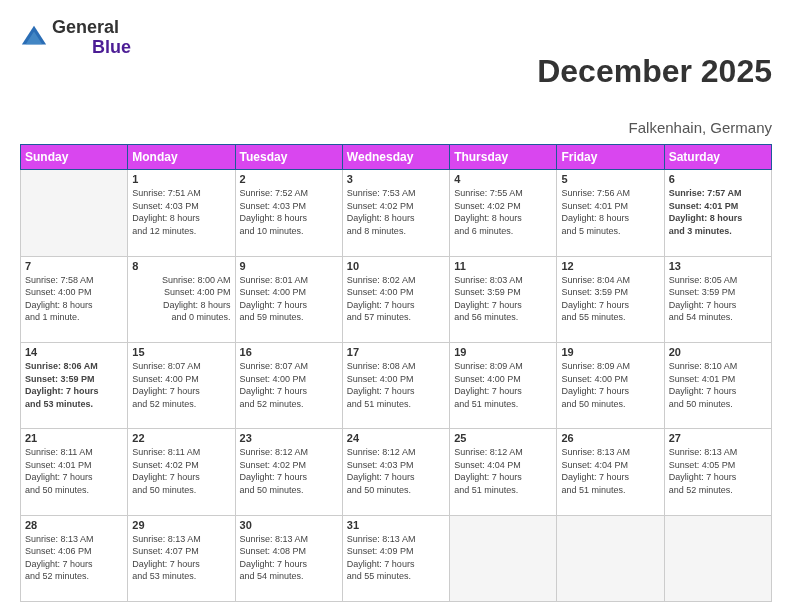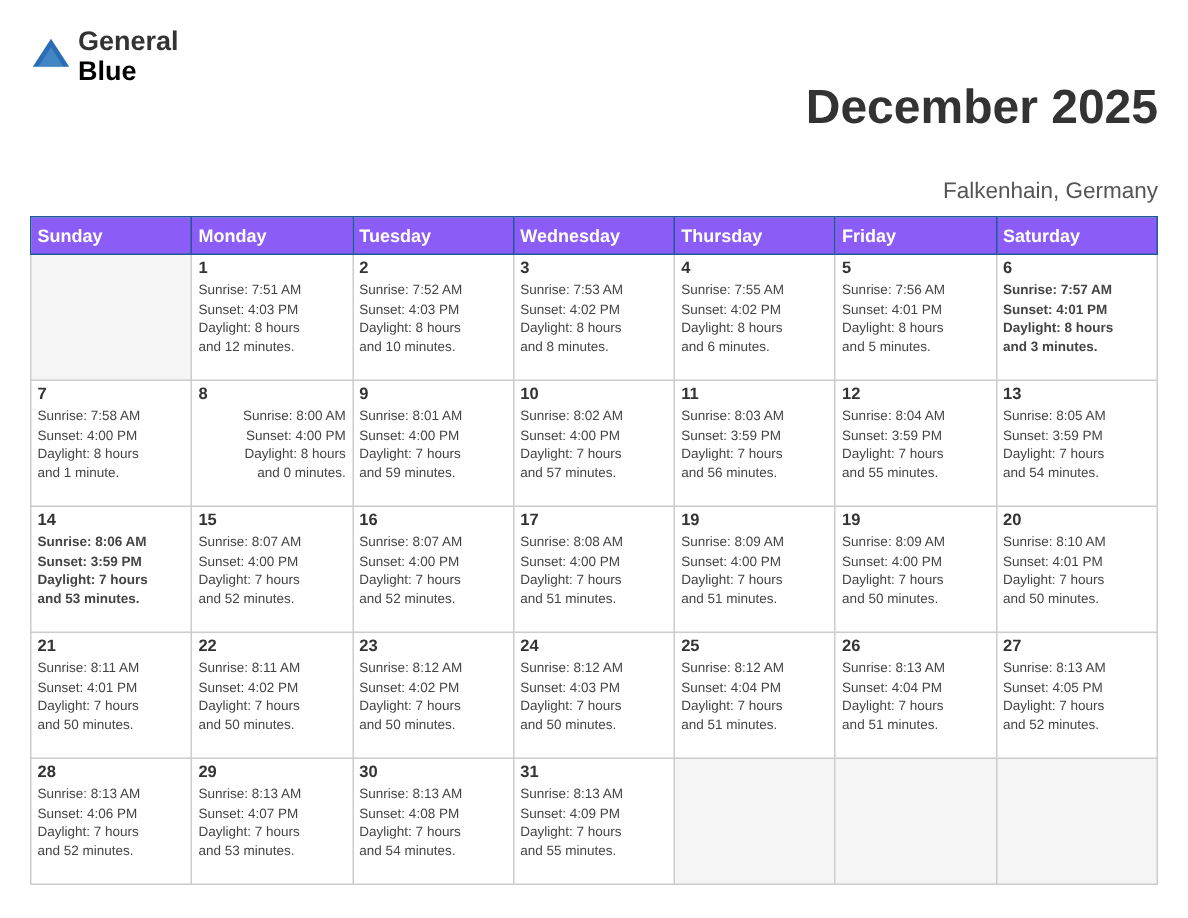--- a/index.html
+++ b/index.html
@@ -5,21 +5,21 @@
     * { margin: 0; padding: 0; box-sizing: border-box; }
     body {
       width: 792px;
       height: 612px;
       font-family: Arial, sans-serif;
       background: #fff;
       overflow: hidden;
     }
     .page {
       width: 792px;
-      height: 505px;
+      height: 612px;
       padding: 18px 20px 10px 20px;
       display: flex;
       flex-direction: column;
     }
     .header {
       display: flex;
       justify-content: space-between;
       align-items: flex-start;
       margin-bottom: 8px;
     }
@@ -27,21 +27,21 @@
       display: flex;
       align-items: center;
       gap: 4px;
     }
     .logo-text {
       font-size: 18px;
       font-weight: bold;
       line-height: 1.1;
     }
     .logo-general { color: #333; }
-    .logo-blue { color: #000000; }
+    .logo-blue { color: #4c1d95; margin-left: 40px; }
     .logo-icon {
       width: 28px;
       height: 28px;
     }
     .title-block {
       text-align: right;
     }
     .month-title {
       font-size: 32px;
       font-weight: bold;
@@ -55,21 +55,21 @@
       margin-top: 30px;
     }
     .calendar {
       flex: 1;
       border: 1px solid #ccc;
       border-collapse: collapse;
       width: 100%;
       table-layout: fixed;
     }
     .calendar th {
-      background: #8b5cf6;
+      background: #d946ef;
       color: #fff;
       font-size: 12px;
       font-weight: bold;
       padding: 5px 4px;
       text-align: left;
       border: 1px solid #1e5a99;
     }
     .calendar td {
       vertical-align: top;
       border: 1px solid #ccc;

